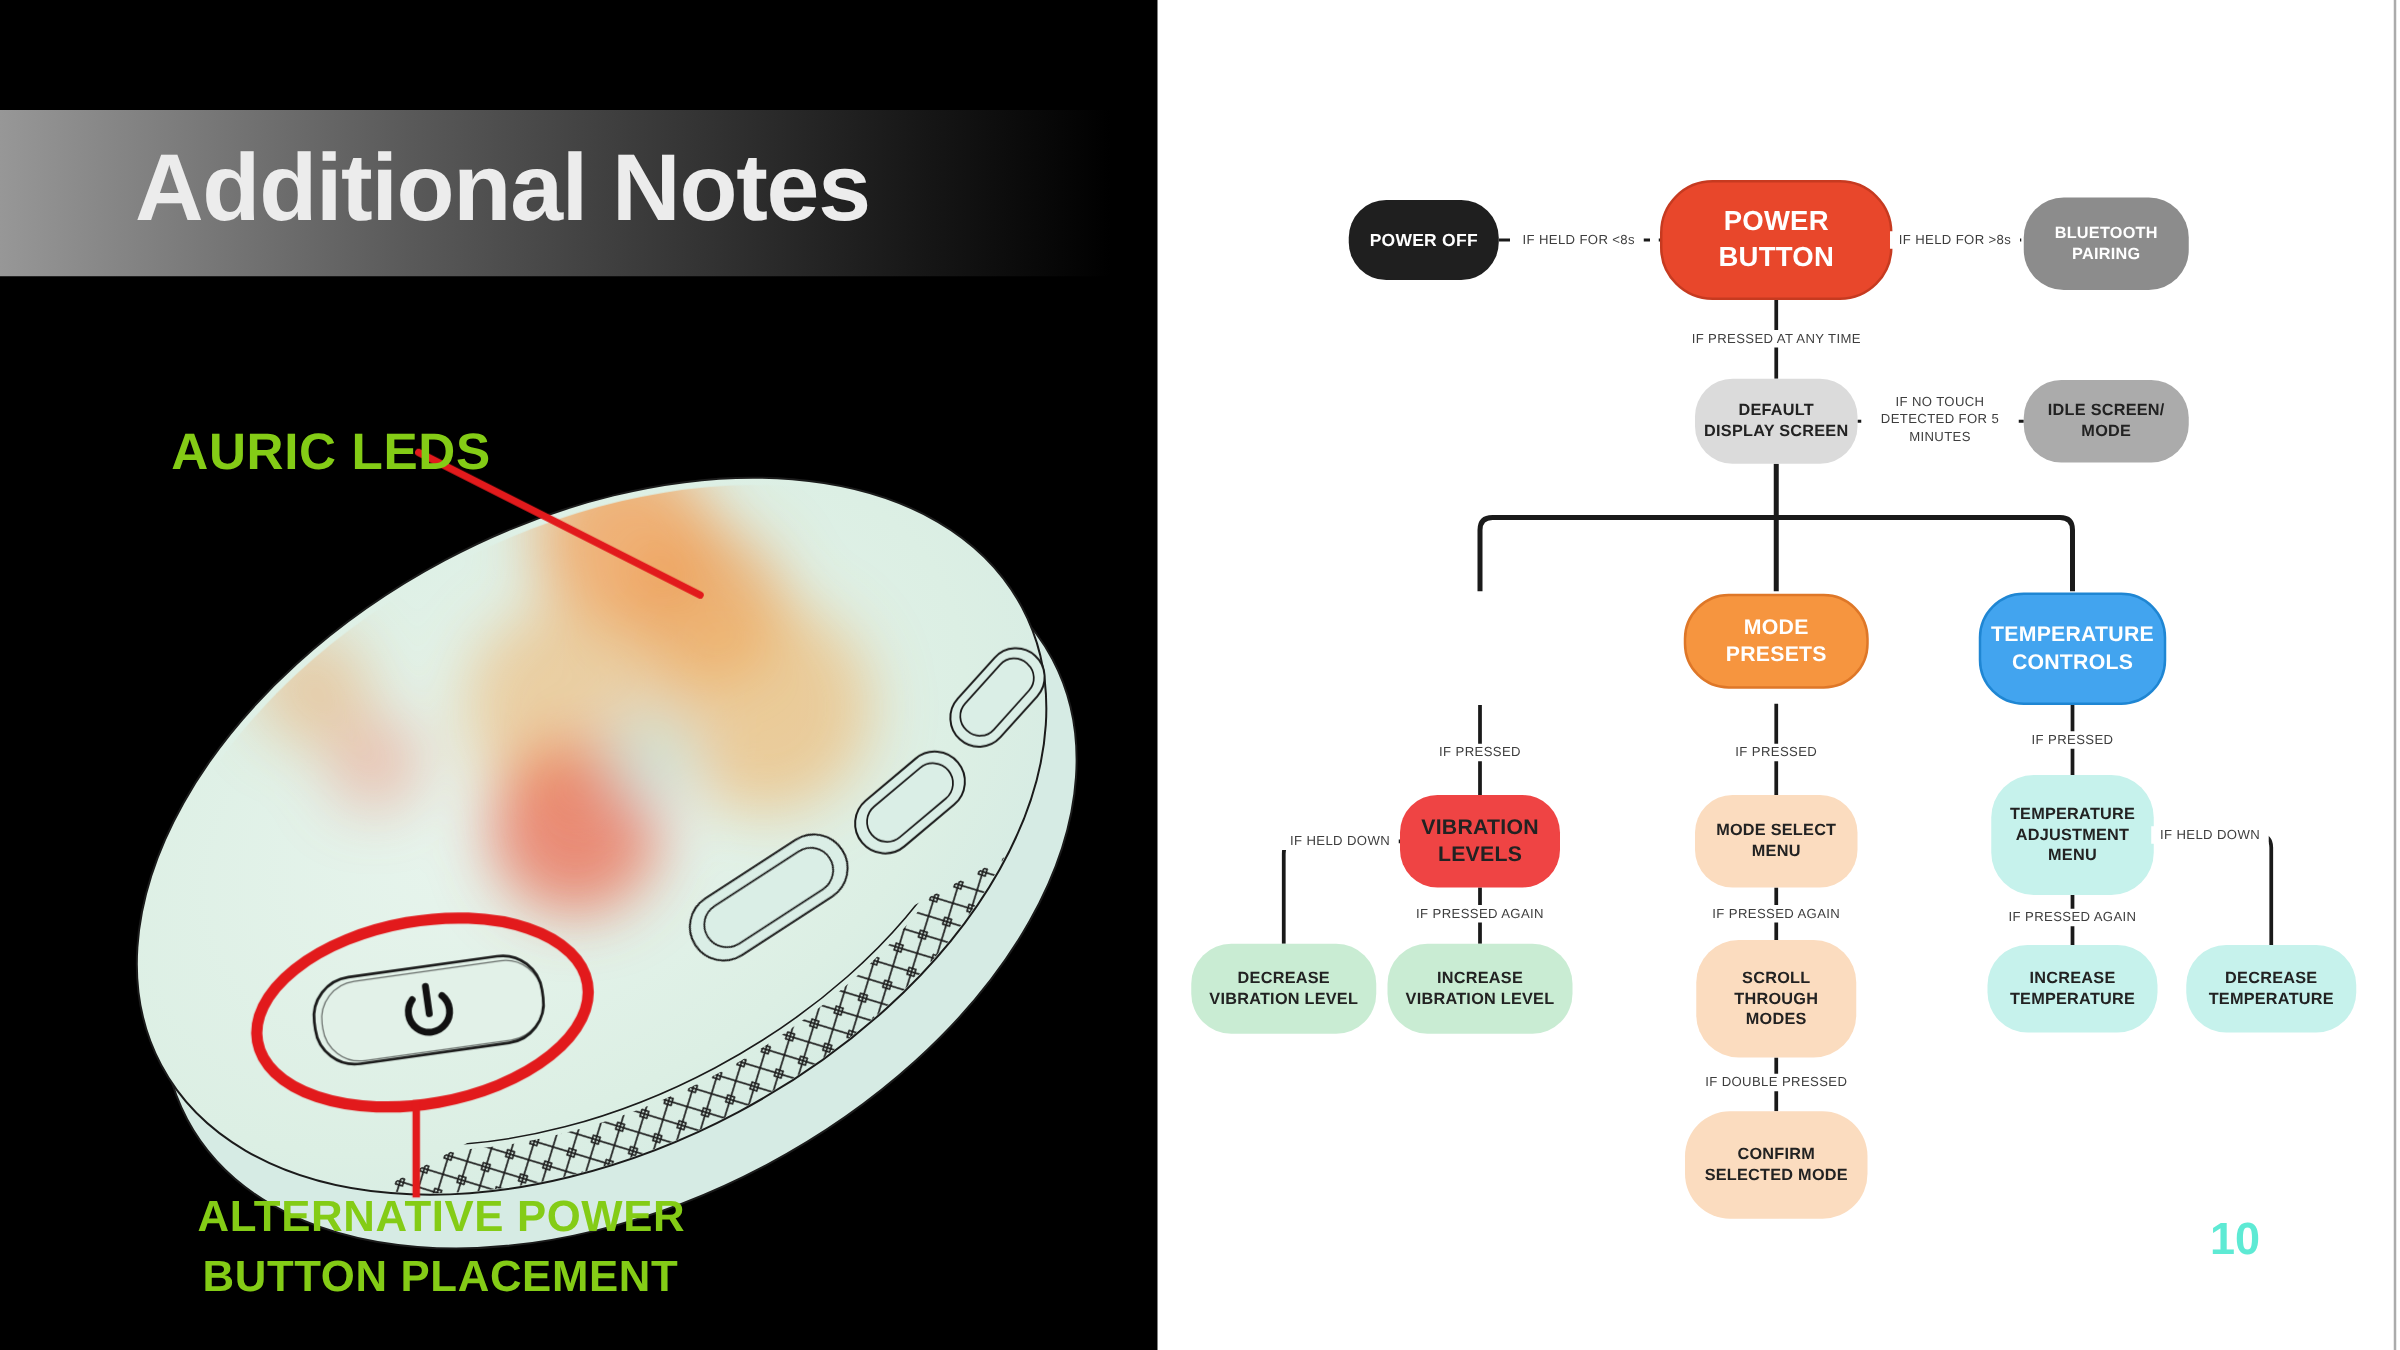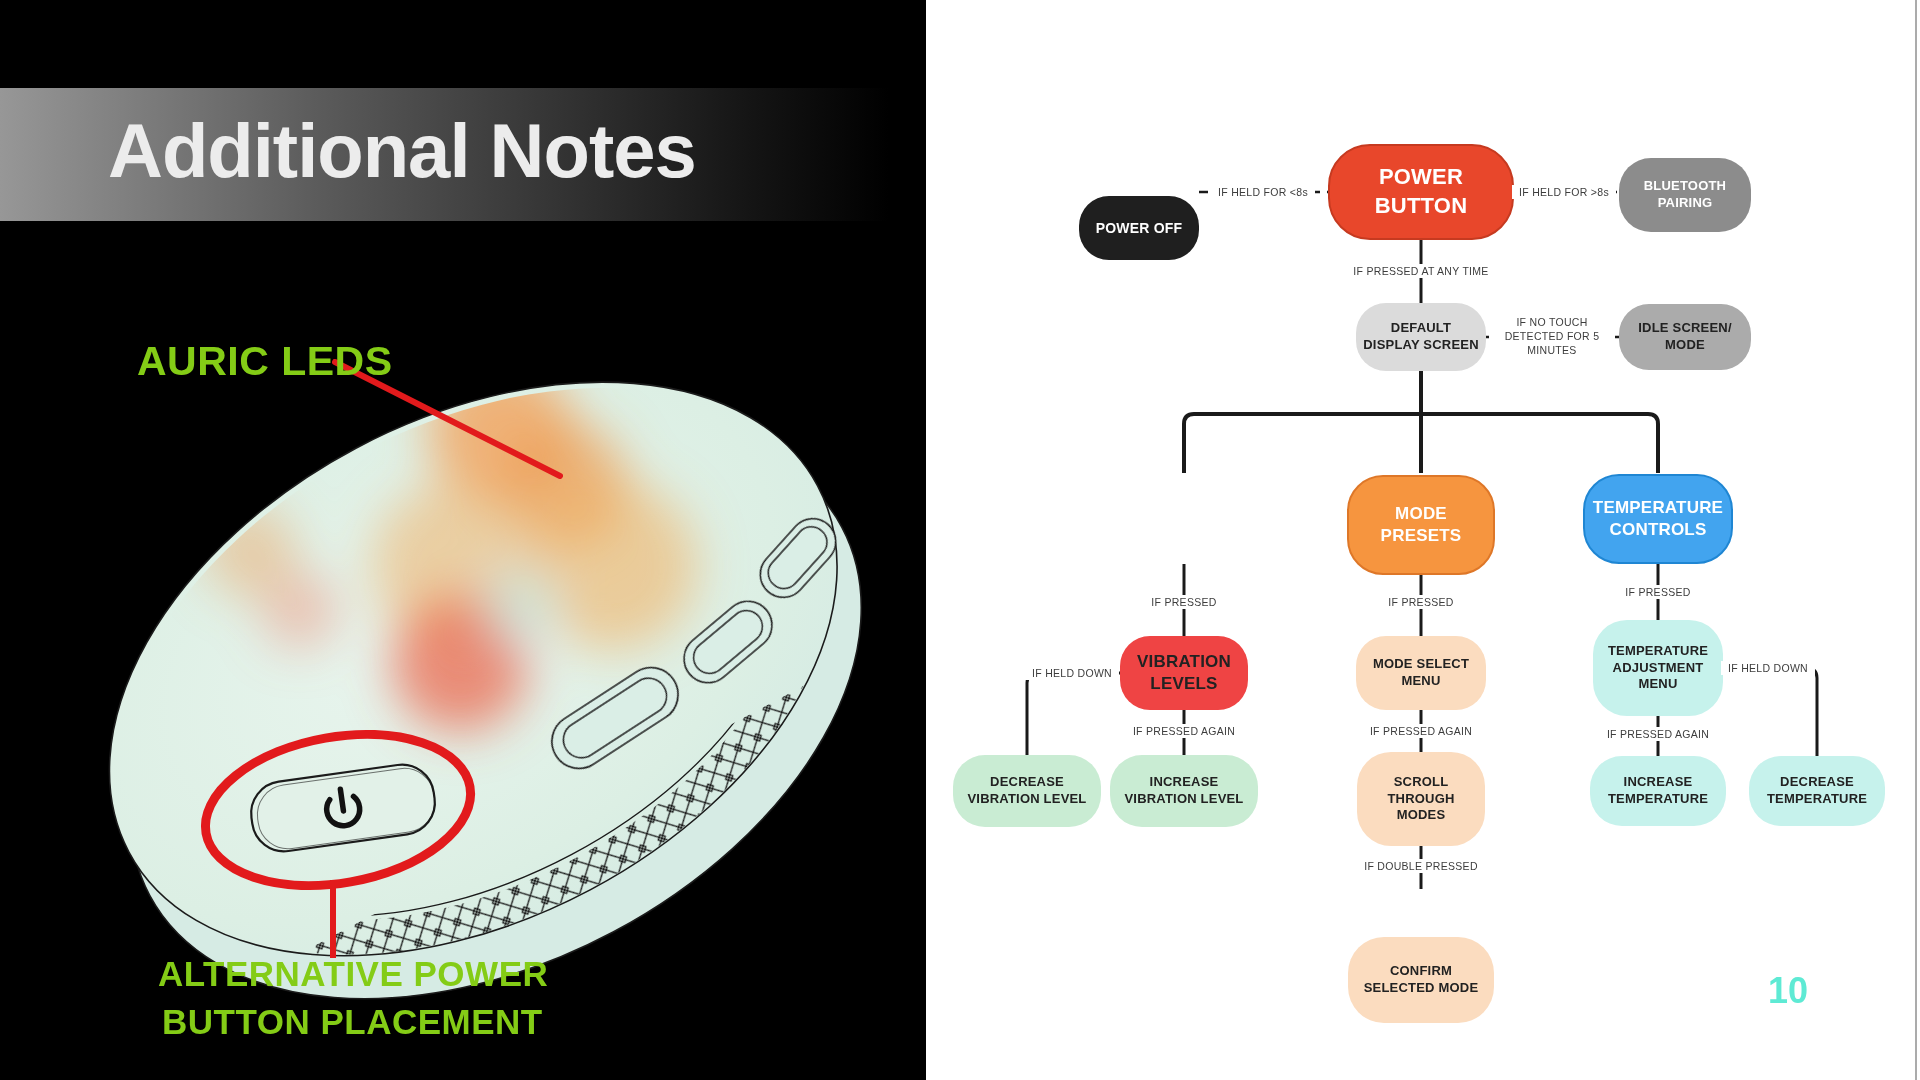--- a/index.html
+++ b/index.html
@@ -134,36 +134,36 @@
       <path d="M1421,710 V752" stroke-width="3"></path>
       <path d="M1658,716 V756" stroke-width="3"></path>
 
       <path d="M1120,673 H1037 Q1027,673 1027,683 V755" stroke-width="3"></path>
       <path d="M1723,668 H1807 Q1817,668 1817,678 V756" stroke-width="3"></path>
 
       <path d="M1421,846 V889" stroke-width="3"></path>
     </g>
   </svg>
 
-  <div class="node dark" style="left:1079px;top:160px;width:120px;height:64px;background:#1F1F1F;font-size:14px;border-radius:30px;margin-top:36px;">POWER OFF</div>
+  <div class="node dark" style="left:1079px;top:160px;width:120px;height:64px;background:#1F1F1F;font-size:14px;border-radius:30px;">POWER OFF</div>
   <div class="node dark" style="left:1328px;top:144px;width:186px;height:96px;background:#E8472B;border:2px solid #C63A20;font-size:22px;border-radius:42px;">POWER BUTTON</div>
   <div class="node dark" style="left:1619px;top:158px;width:132px;height:74px;background:#8C8C8C;font-size:13px;border-radius:32px;">BLUETOOTH PAIRING</div>
   <div class="node light" style="left:1356px;top:303px;width:130px;height:68px;background:#DBDBDB;font-size:13px;border-radius:30px;">DEFAULT DISPLAY SCREEN</div>
   <div class="node light" style="left:1619px;top:304px;width:132px;height:66px;background:#ABABAB;font-size:13px;border-radius:30px;">IDLE SCREEN/ MODE</div>
-  <div class="node dark" style="left:1347px;top:475px;width:148px;height:100px;background:#F6953F;border:2.5px solid #DE7728;font-size:17px;border-radius:36px;">MODE PRESETS</div>
+  <div class="node dark" style="left:1347px;top:475px;width:148px;height:76px;background:#F6953F;border:2.5px solid #DE7728;font-size:17px;border-radius:36px;">MODE PRESETS</div>
   <div class="node dark" style="left:1583px;top:474px;width:150px;height:90px;background:#42A4EF;border:2.5px solid #1F86D3;font-size:17px;border-radius:36px;">TEMPERATURE CONTROLS</div>
   <div class="node light" style="left:1120px;top:636px;width:128px;height:74px;background:#ef4444;font-size:17px;border-radius:30px;">VIBRATION LEVELS</div>
   <div class="node light" style="left:1356px;top:636px;width:130px;height:74px;background:#FBDCBF;font-size:13px;border-radius:30px;">MODE SELECT MENU</div>
   <div class="node light" style="left:1593px;top:620px;width:130px;height:96px;background:#C6F2EC;font-size:13px;border-radius:34px;">TEMPERATURE ADJUSTMENT MENU</div>
   <div class="node light" style="left:953px;top:755px;width:148px;height:72px;background:#C9ECD3;font-size:13px;border-radius:32px;">DECREASE VIBRATION LEVEL</div>
   <div class="node light" style="left:1110px;top:755px;width:148px;height:72px;background:#C9ECD3;font-size:13px;border-radius:32px;">INCREASE VIBRATION LEVEL</div>
   <div class="node light" style="left:1357px;top:752px;width:128px;height:94px;background:#FBDCBF;font-size:13px;border-radius:34px;">SCROLL THROUGH MODES</div>
   <div class="node light" style="left:1590px;top:756px;width:136px;height:70px;background:#C6F2EC;font-size:13px;border-radius:32px;">INCREASE TEMPERATURE</div>
   <div class="node light" style="left:1749px;top:756px;width:136px;height:70px;background:#C6F2EC;font-size:13px;border-radius:32px;">DECREASE TEMPERATURE</div>
-  <div class="node light" style="left:1348px;top:889px;width:146px;height:86px;background:#FBDCBF;font-size:13px;border-radius:36px;margin-top:48px;">CONFIRM SELECTED MODE</div>
+  <div class="node light" style="left:1348px;top:889px;width:146px;height:86px;background:#FBDCBF;font-size:13px;border-radius:36px;">CONFIRM SELECTED MODE</div>
 
   <div class="elabel" style="left:1263px;top:192px;">IF HELD FOR &lt;8s</div>
   <div class="elabel" style="left:1564px;top:192px;">IF HELD FOR &gt;8s</div>
   <div class="elabel" style="left:1421px;top:271px;">IF PRESSED AT ANY TIME</div>
   <div class="elabel wrap" style="left:1552px;top:336px;">IF NO TOUCH DETECTED FOR 5 MINUTES</div>
   <div class="elabel" style="left:1184px;top:602px;">IF PRESSED</div>
   <div class="elabel" style="left:1421px;top:602px;">IF PRESSED</div>
   <div class="elabel" style="left:1658px;top:592px;">IF PRESSED</div>
   <div class="elabel" style="left:1072px;top:673px;">IF HELD DOWN</div>
   <div class="elabel" style="left:1768px;top:668px;">IF HELD DOWN</div>

